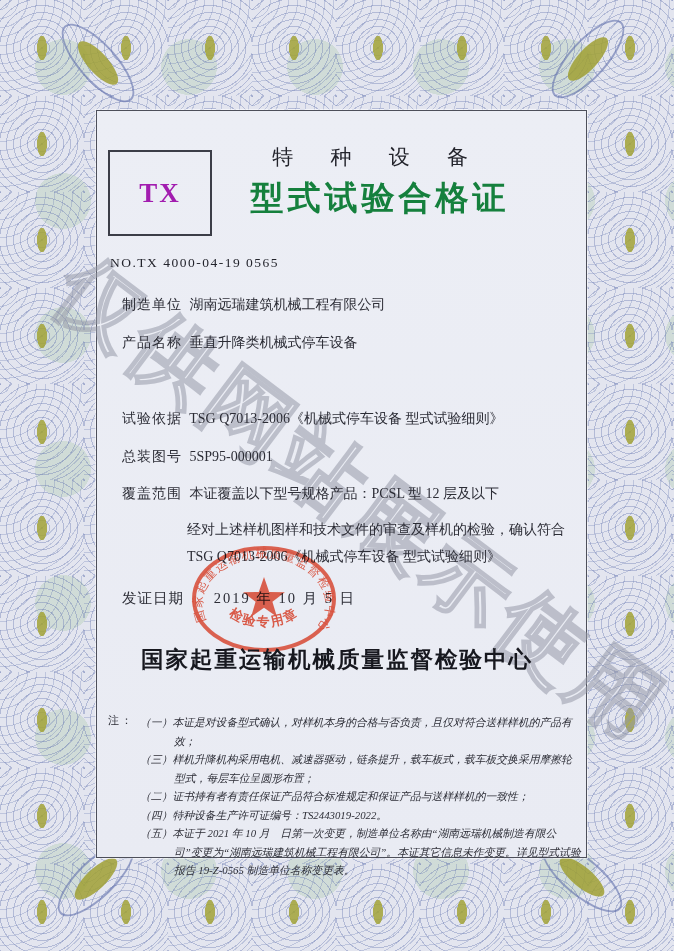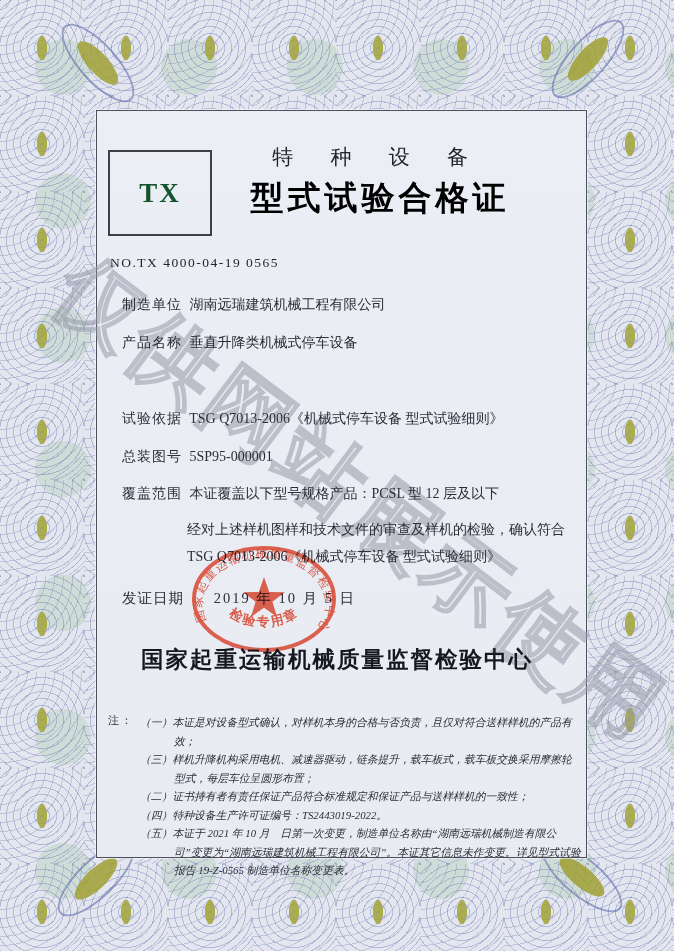--- a/index.html
+++ b/index.html
@@ -39,26 +39,26 @@
     transform:translate(-50%,-50%) rotate(37deg);
     font-size:86px;font-weight:bold;letter-spacing:6px;
     color:transparent;-webkit-text-stroke:2px rgba(150,153,168,.55);
     pointer-events:none;
   }
   .content{position:absolute;inset:0;z-index:4;}
   
   .tx-box{
     position:absolute;left:108px;top:150px;width:100px;height:82px;
     border:2px solid #3c3e48;display:flex;align-items:center;justify-content:center;
-    font-size:27px;font-weight:bold;letter-spacing:2px;color:#14532d;
+    font-size:27px;font-weight:bold;letter-spacing:2px;color:#a21caf;
   }
   .title-top{position:absolute;left:200px;top:143px;width:340px;text-align:center;
     font-size:21px;letter-spacing:16px;text-indent:16px;color:#23242c;}
   .title-main{position:absolute;left:190px;top:176px;width:380px;text-align:center;
-    font-size:33px;font-weight:bold;letter-spacing:4px;color:#000000;}
+    font-size:33px;font-weight:bold;letter-spacing:4px;color:#15803d;}
   .cert-no{position:absolute;left:110px;top:255px;width:480px;text-align:left;
     font-size:13.5px;letter-spacing:1.5px;color:#23242c;}
   
   .frow{position:absolute;left:122px;width:452px;font-size:14px;white-space:nowrap;}
   .frow .lab{display:inline-block;width:64px;letter-spacing:1px;}
   .frow .val{text-align:center;}
   .conclusion{position:absolute;left:118px;top:516px;width:452px;
     font-size:14px;line-height:27px;text-indent:64px;text-align:center;}
   .issue{position:absolute;left:122px;top:589px;font-size:14.5px;white-space:nowrap;}
   .issue .lab{letter-spacing:1px;}

